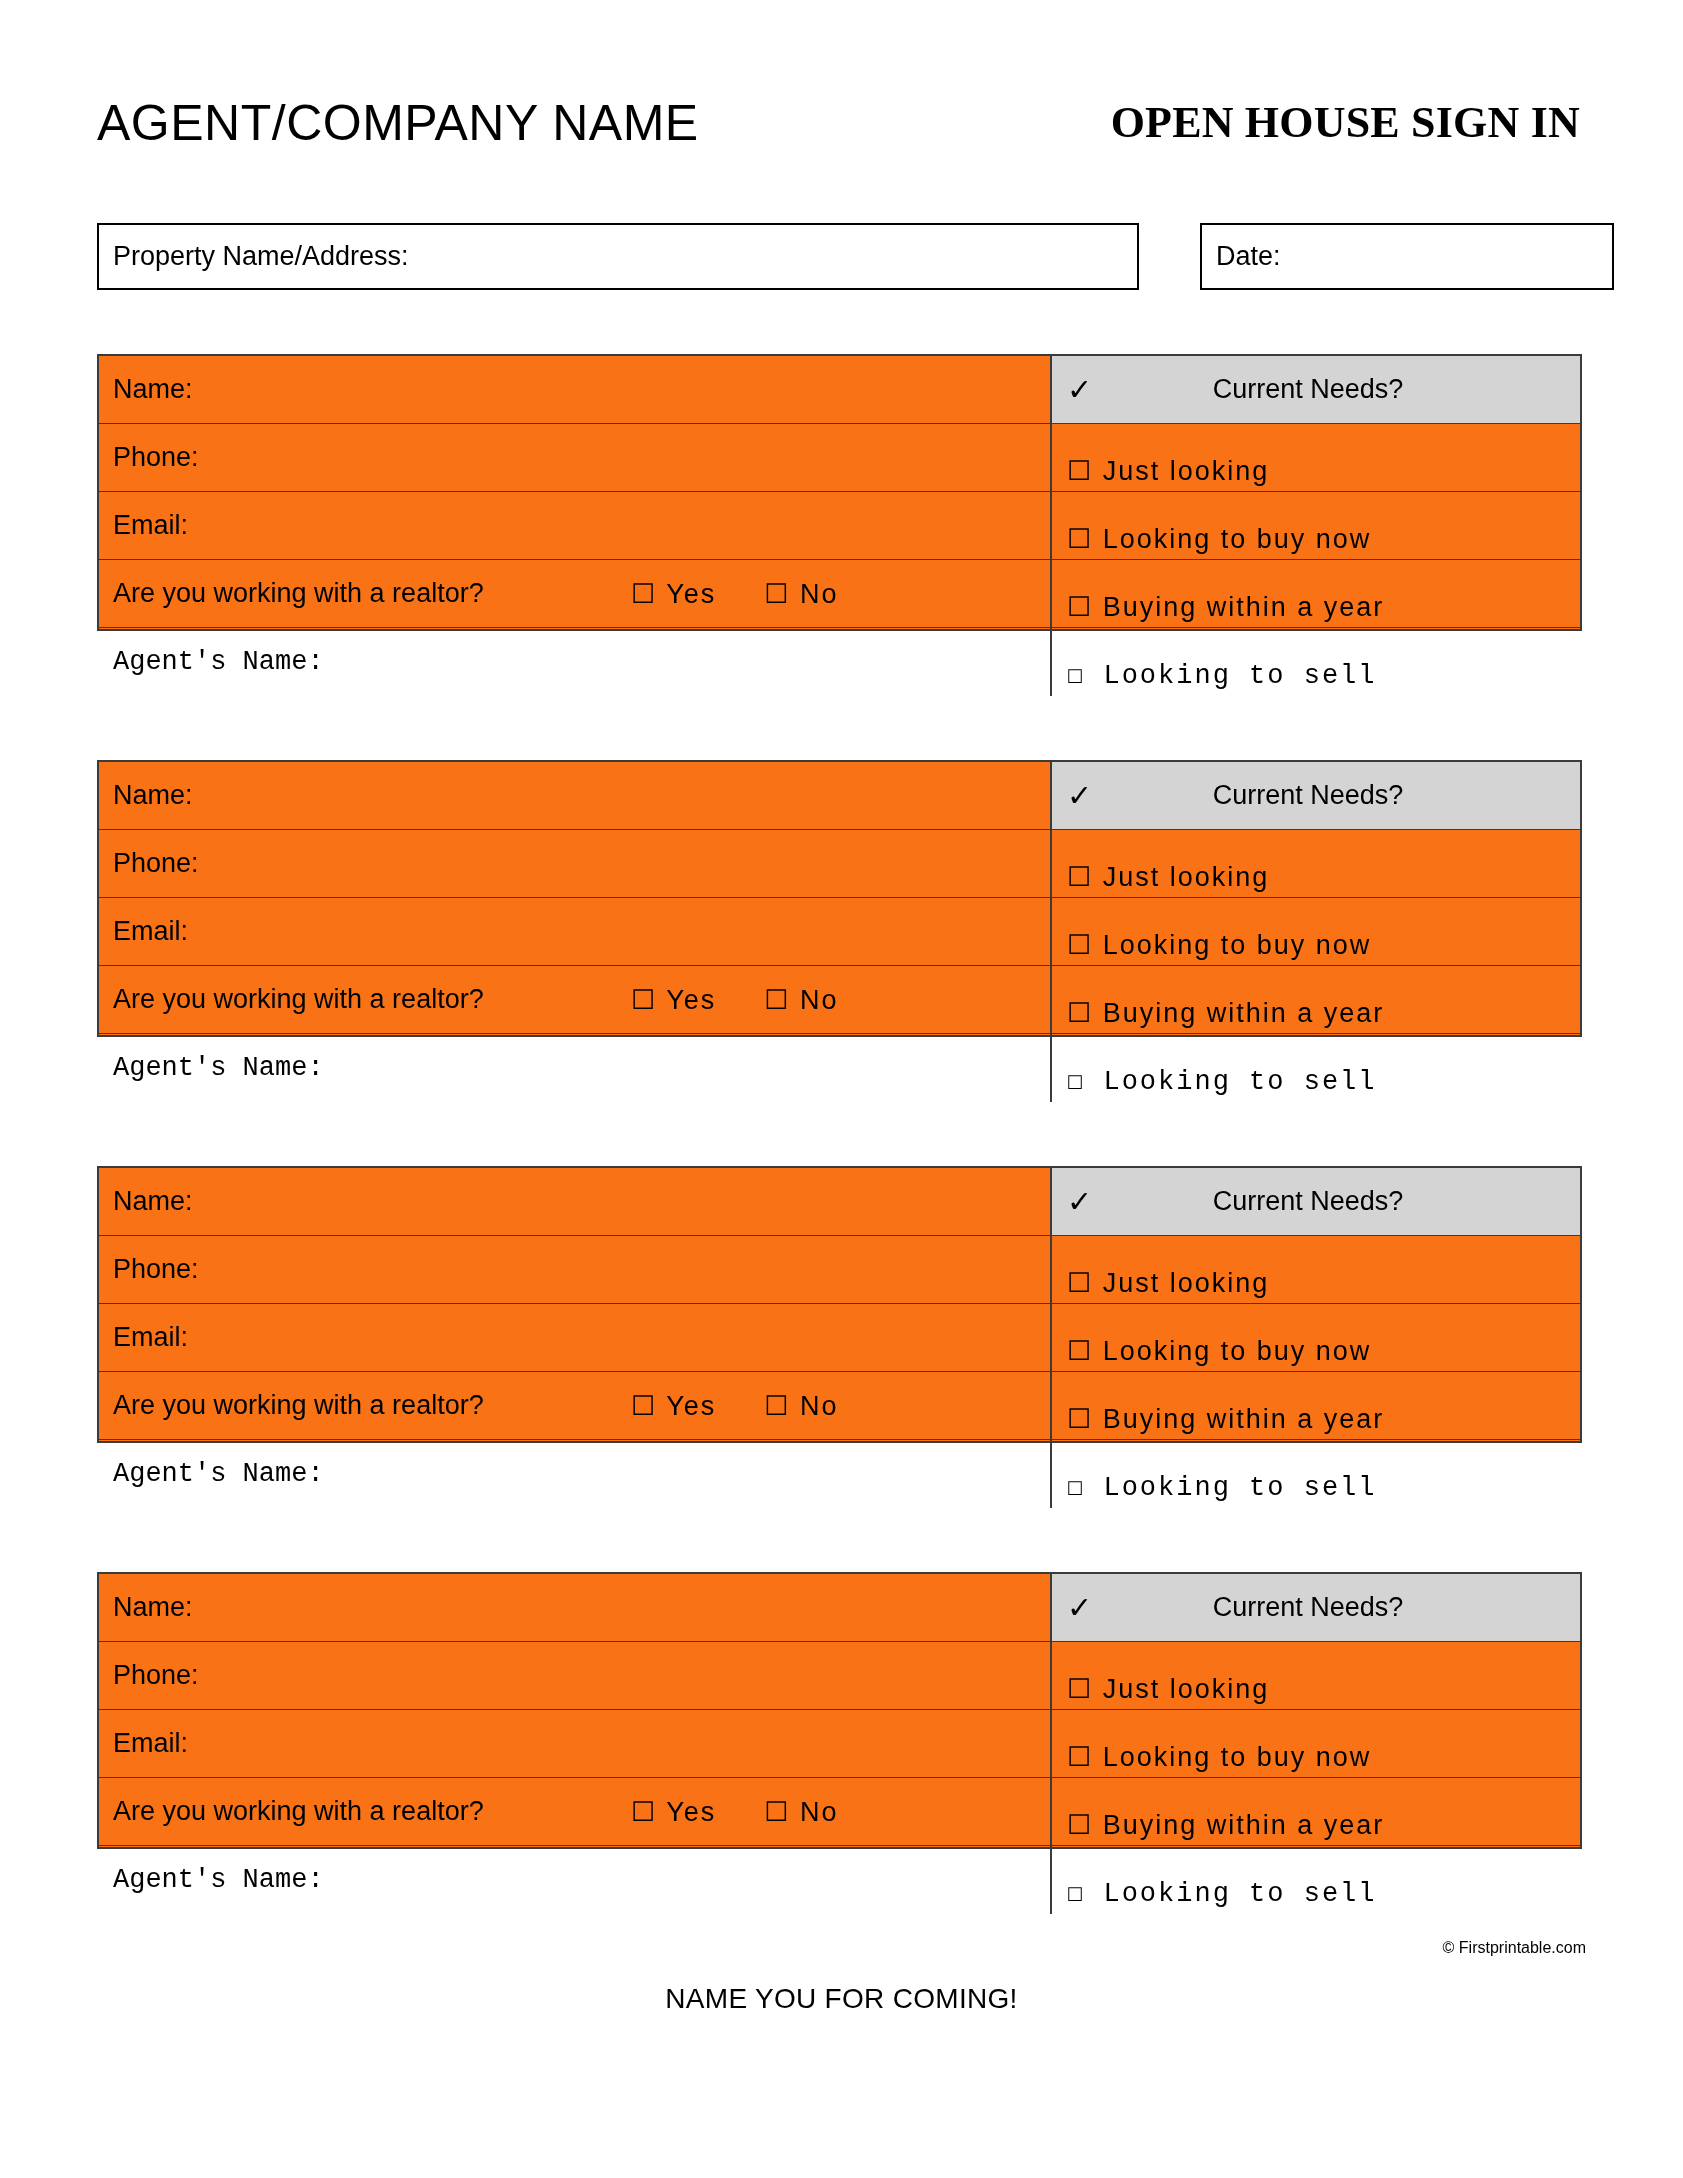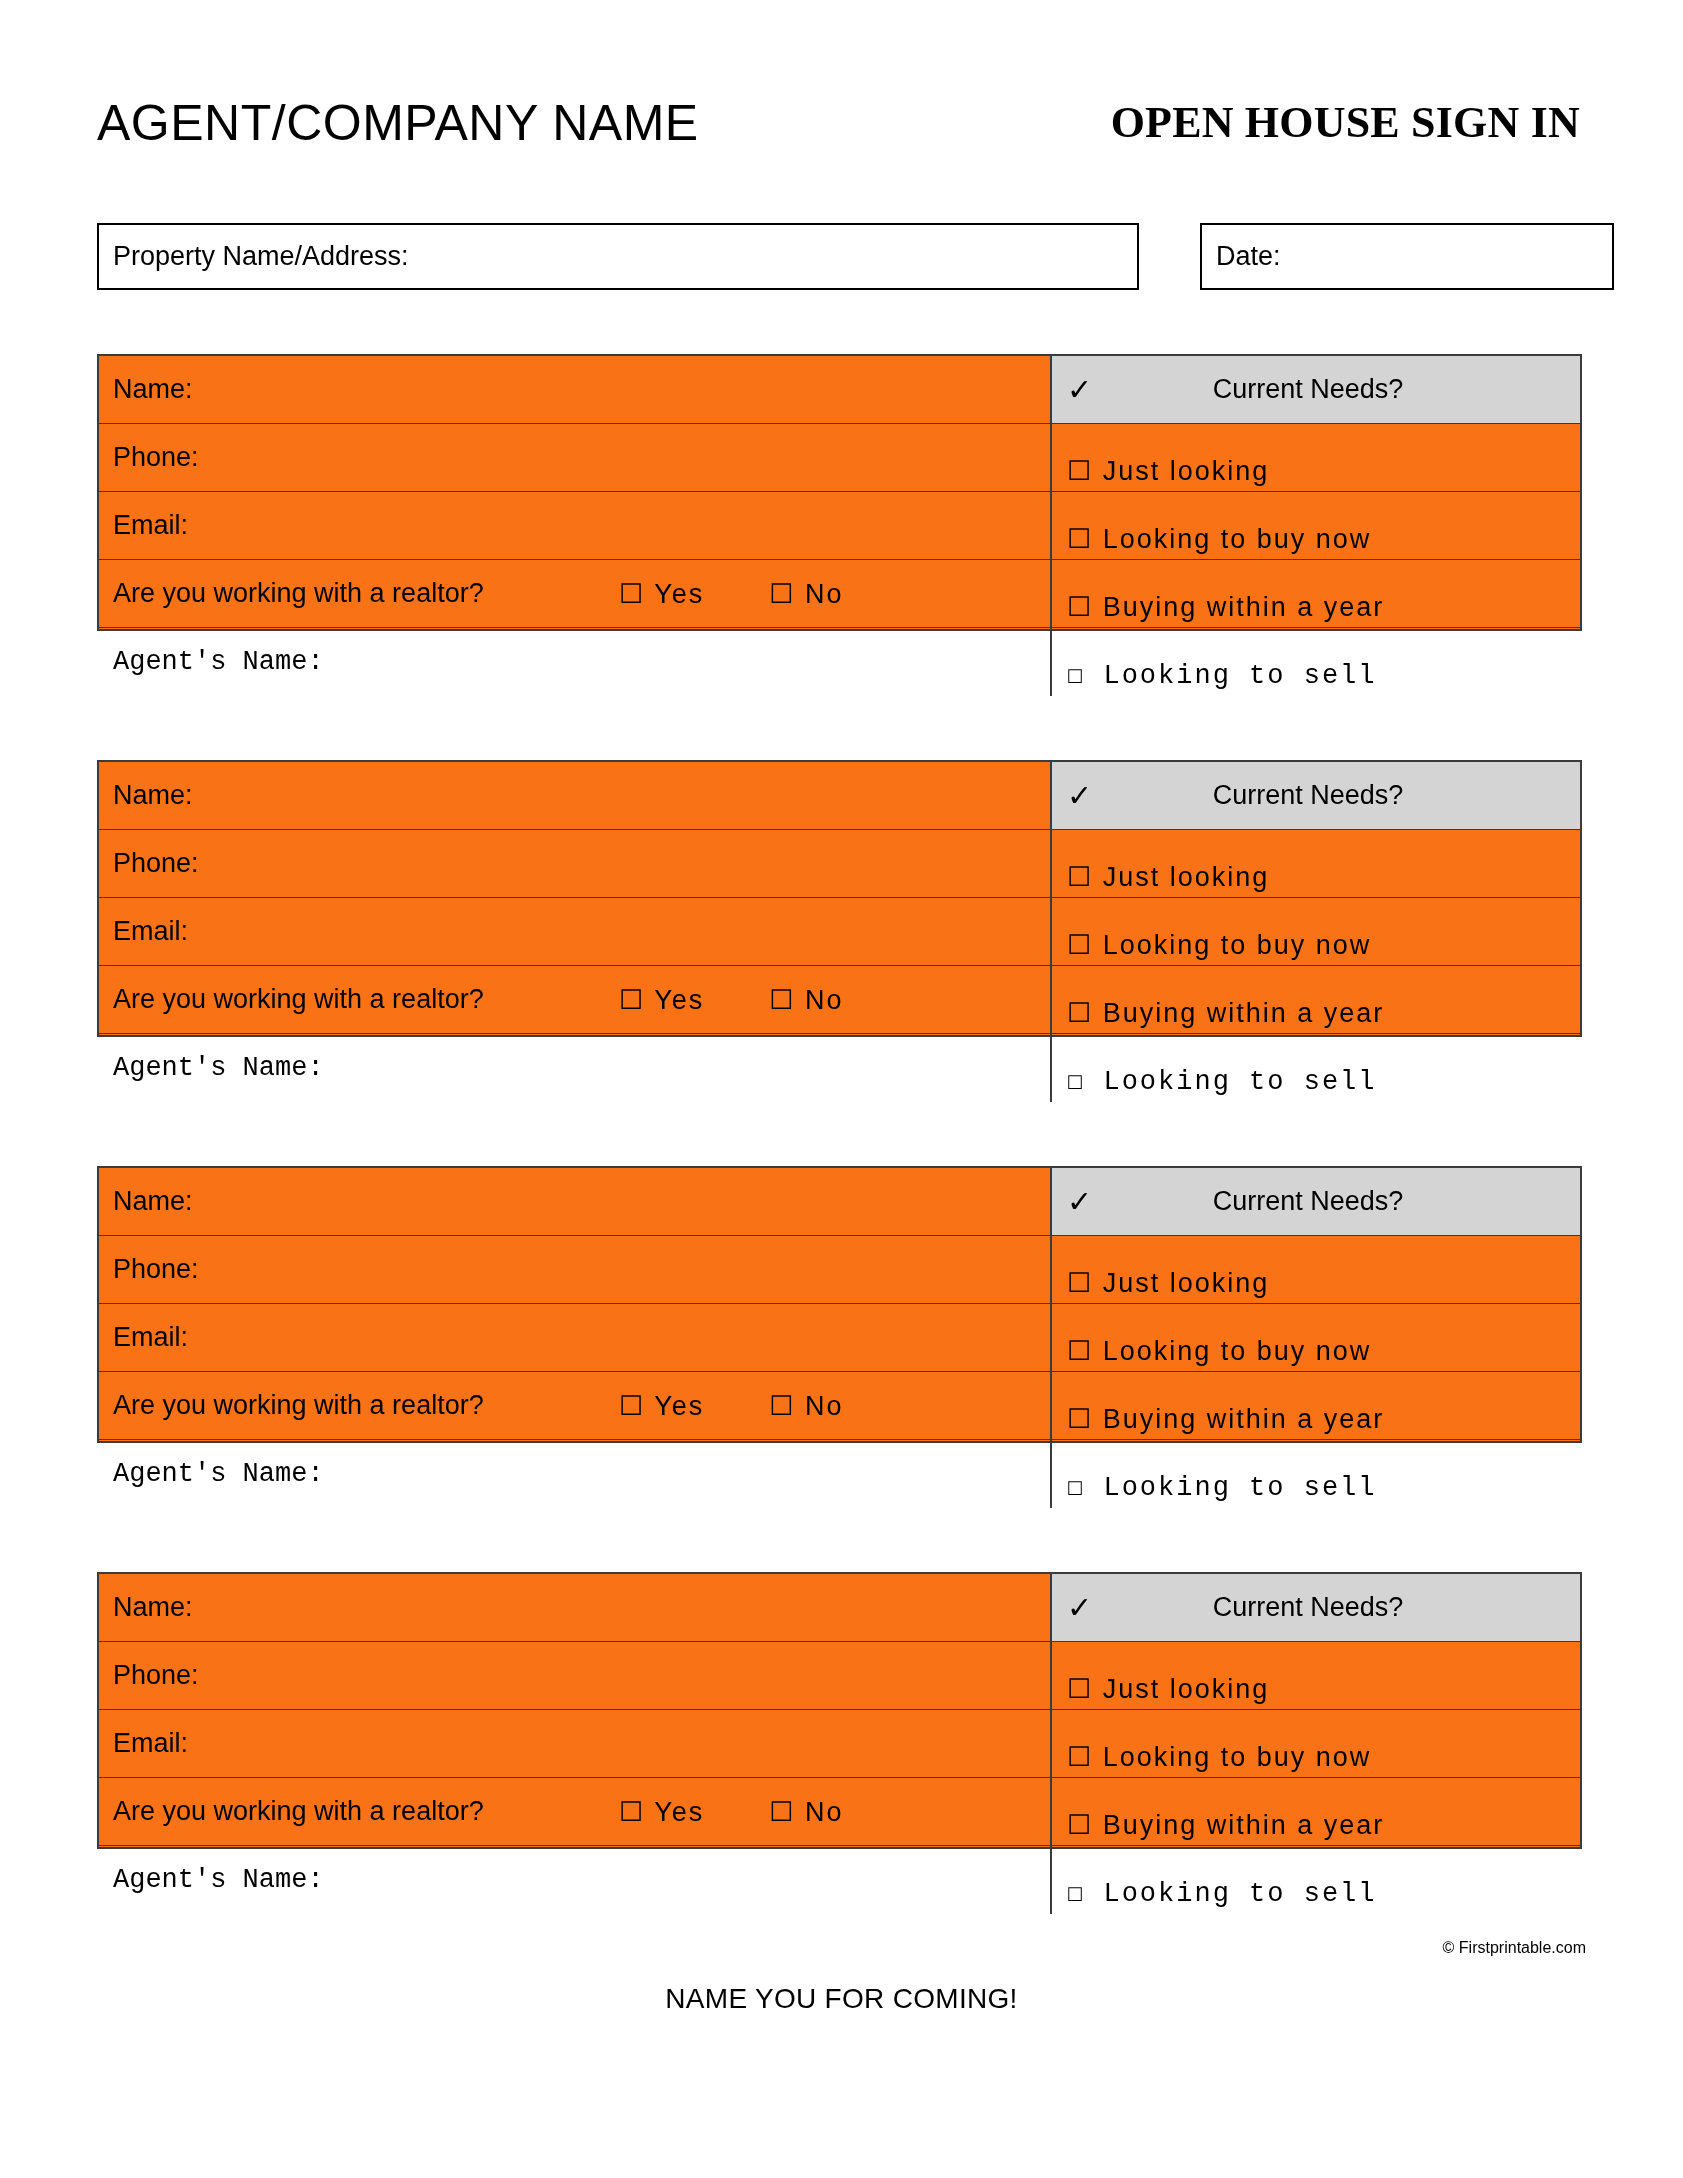--- a/index.html
+++ b/index.html
@@ -130,26 +130,26 @@
   .chk-lab {
     font-size: 27px;
     line-height: 1;
     display: inline-block;
     margin-top: 28px;
   }
 
   
   .yesno {
     position: absolute;
-    left: 520px;
+    left: 532px;
     top: 50%;
     transform: translateY(-50%);
     display: flex;
     align-items: center;
-    gap: 65px;
+    gap: 48px;
     white-space: nowrap;
   }
   .yesno .opt { display: inline-block; }
   .box-g { letter-spacing: 2px; }
 
   
   .check-mark {
     font-size: 30px;
     line-height: 1;
     display: inline-block;

